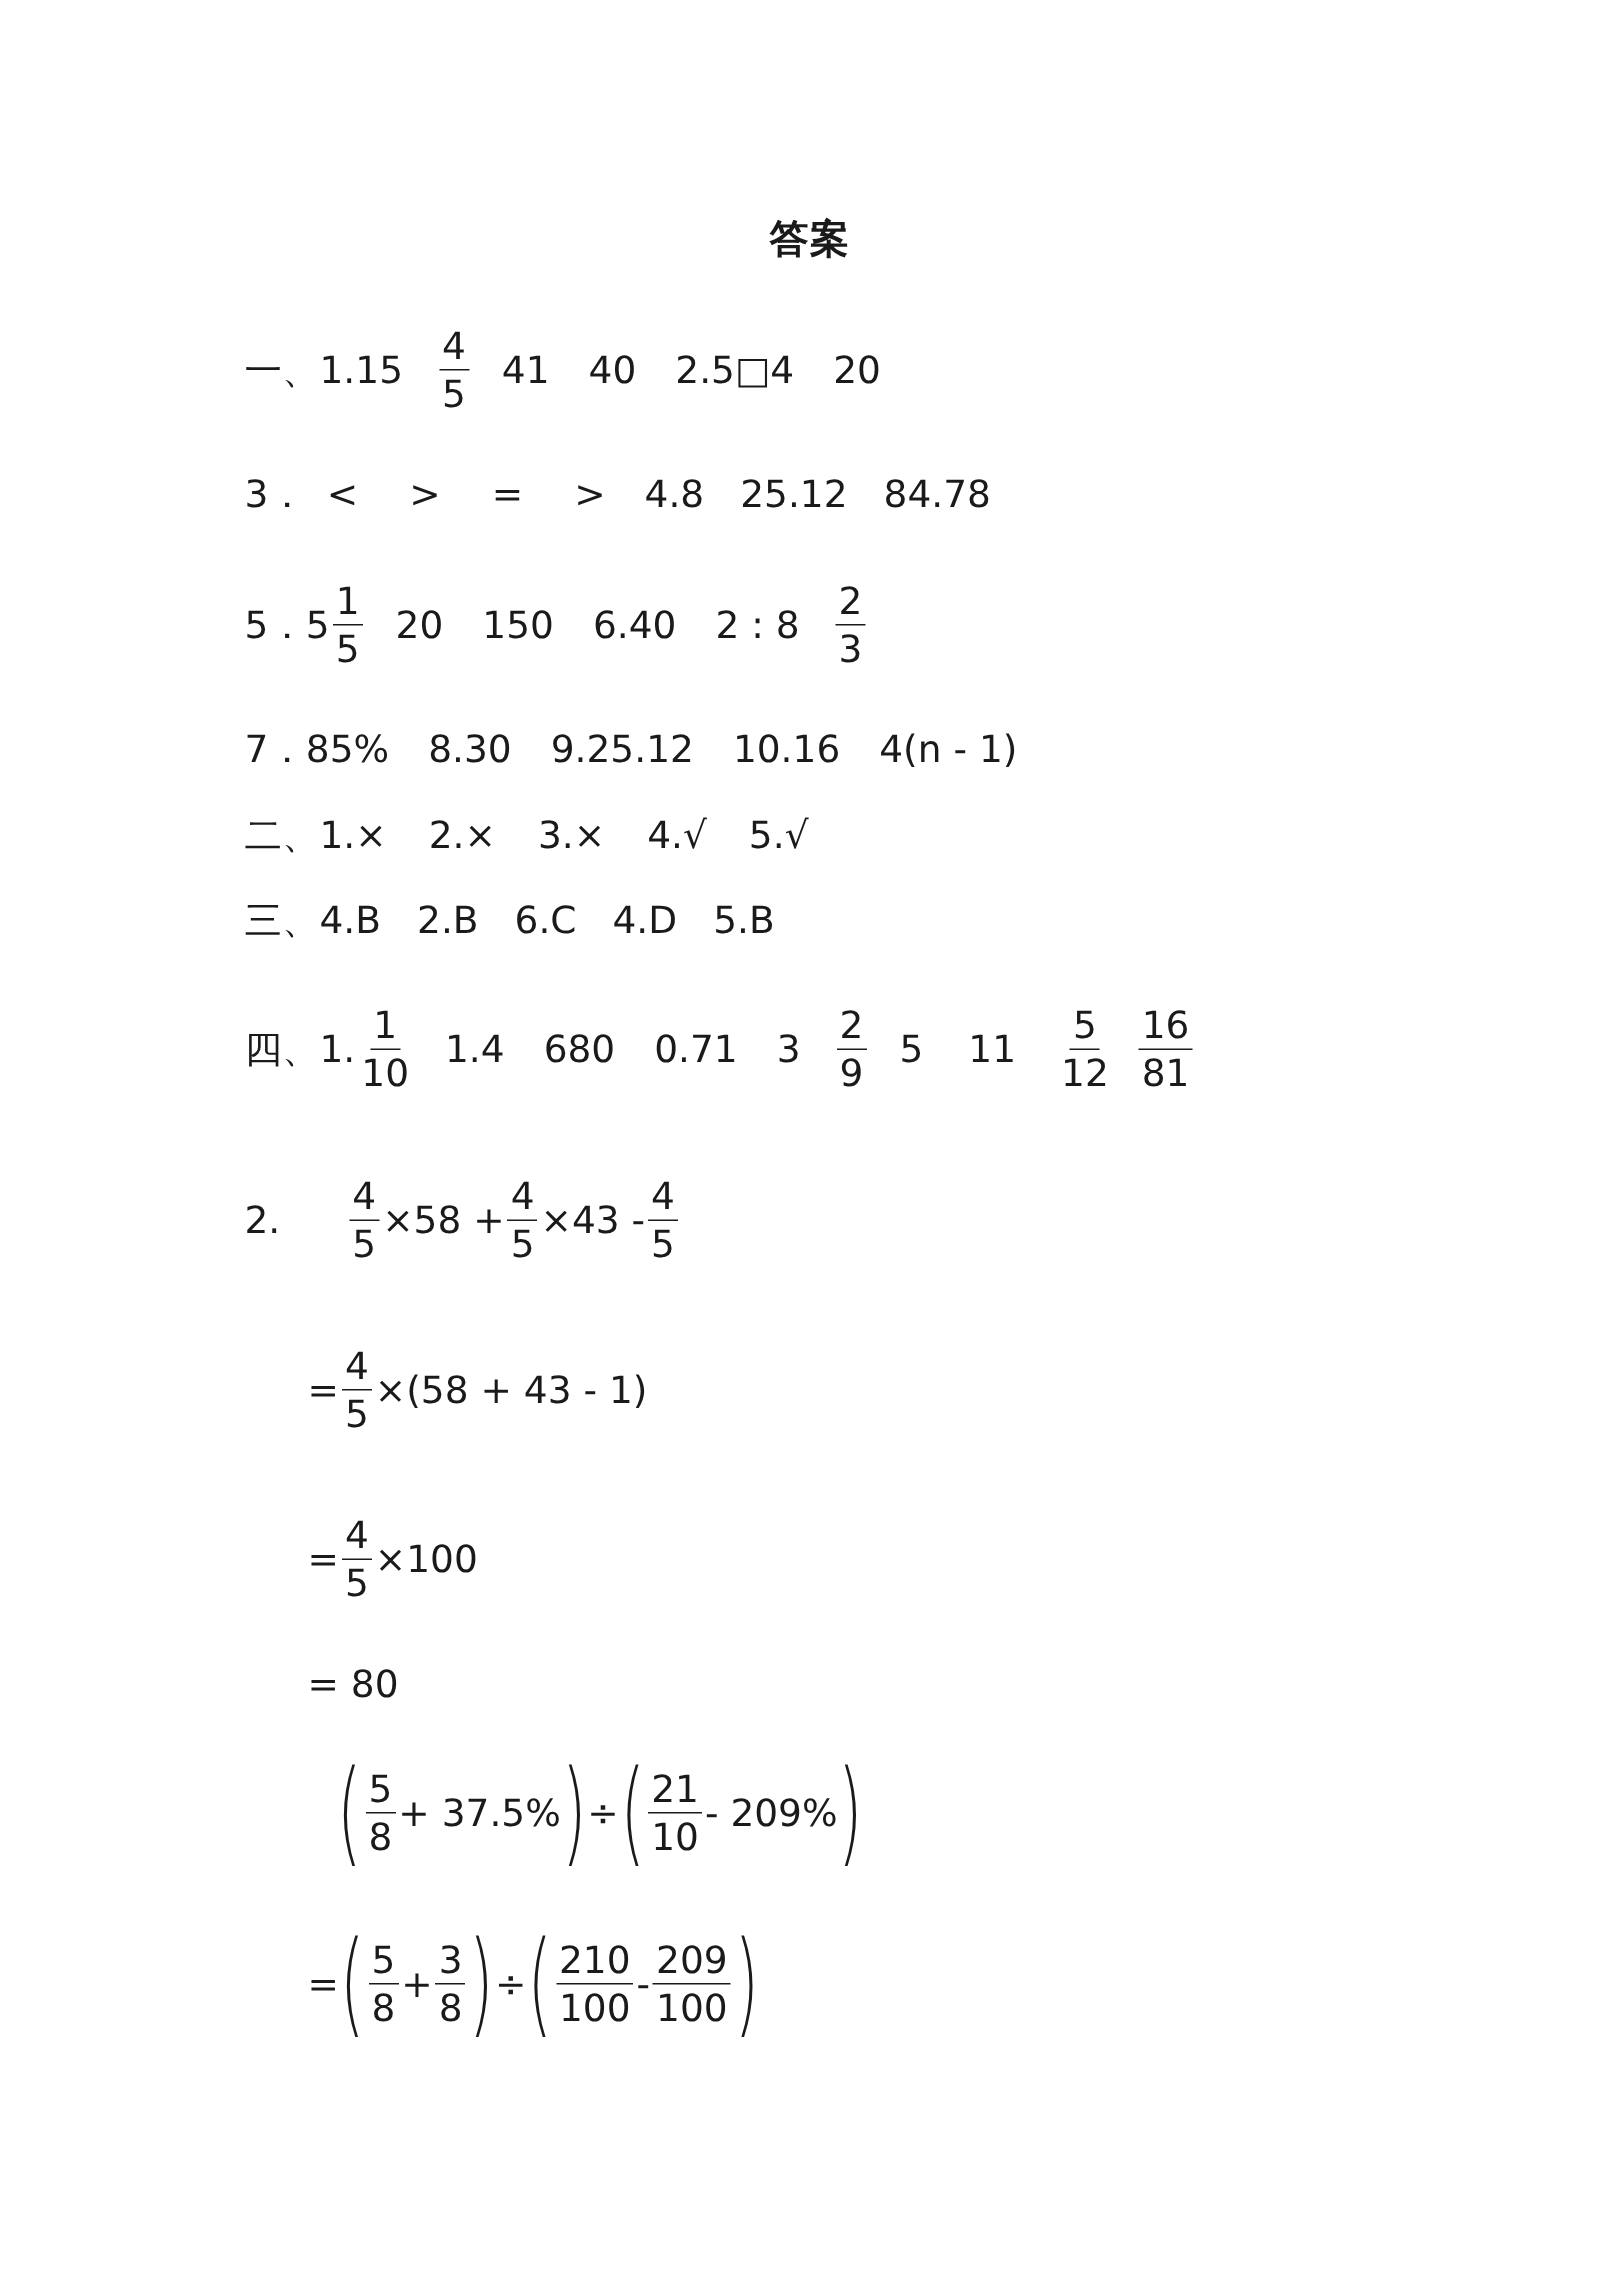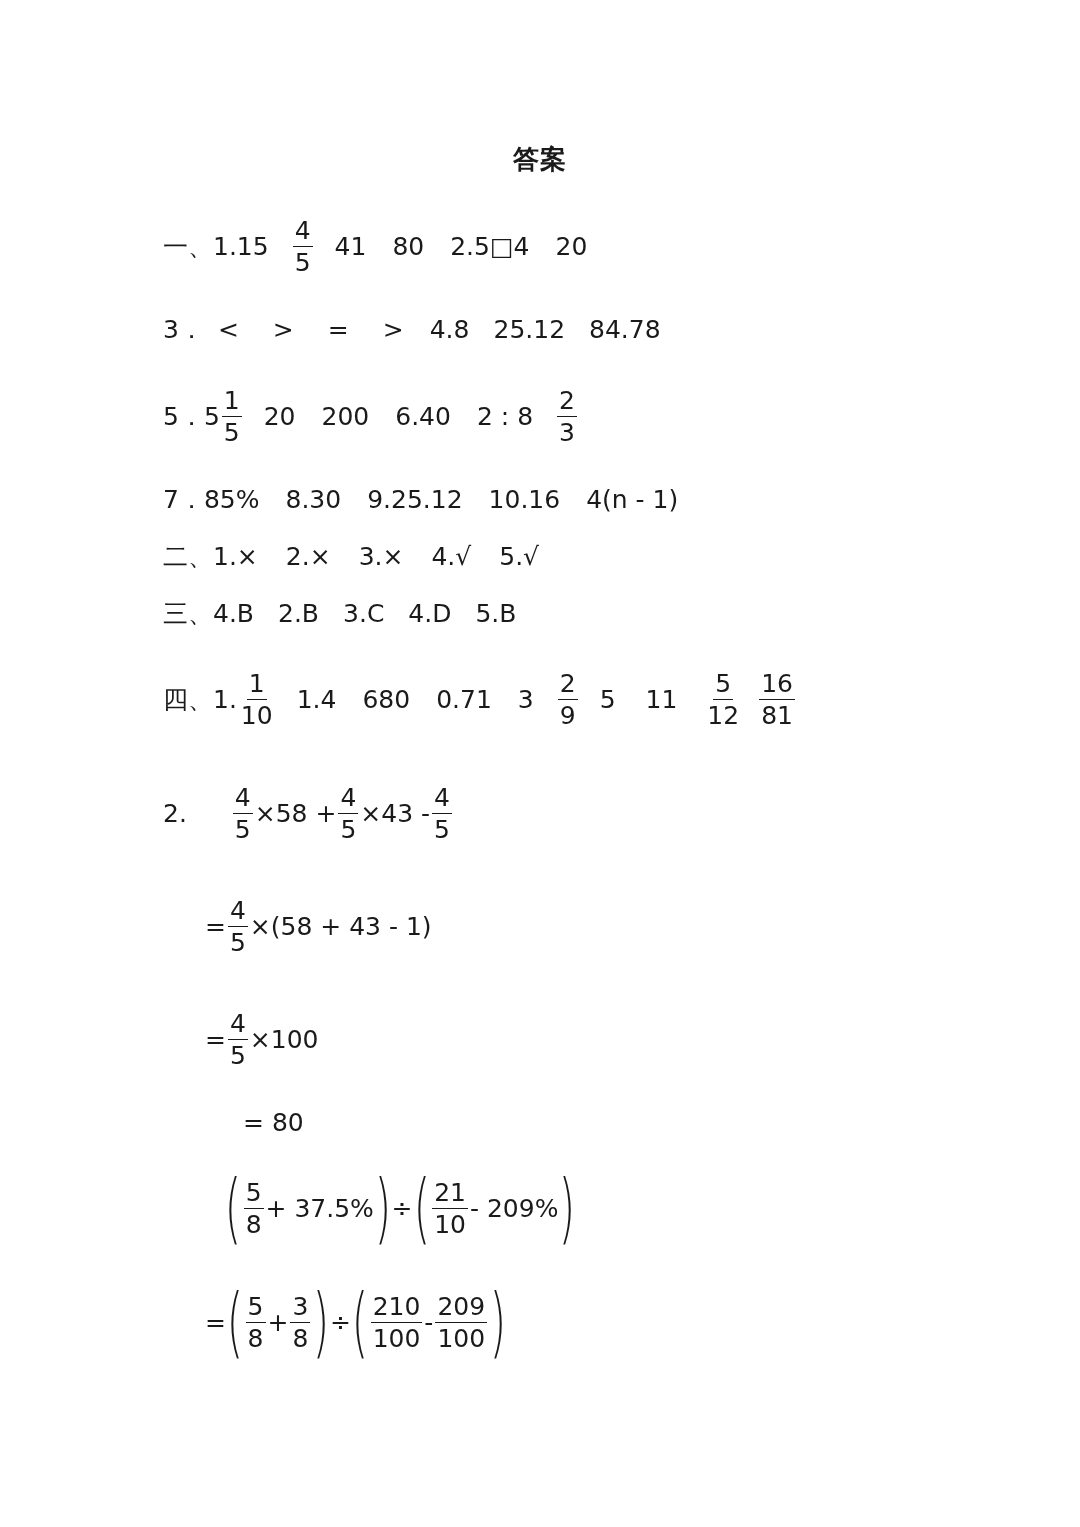--- a/index.html
+++ b/index.html
@@ -26,21 +26,21 @@
   <span>一、</span>
   <span>1.15</span>
   <span class="sp" style="width:22px"></span>
   <span class="frac">
       <span class="num">4</span>
       <span class="den">5</span>
     </span>
   <span class="sp" style="width:20px"></span>
   <span>41</span>
   <span class="sp" style="width:26px"></span>
-  <span>80</span>
+  <span>40</span>
   <span class="sp" style="width:26px"></span>
   <span>2.5□4</span>
   <span class="sp" style="width:26px"></span>
   <span>20</span>
 </div>
 
 <div class="line" style="top:299px;">
   <span>3．</span>
   <span class="sp" style="width:14px"></span>
   <span>&lt;</span>
@@ -61,21 +61,21 @@
 <div class="line" style="top:386px;">
   <span>5．</span>
   <span>5</span>
   <span class="frac">
       <span class="num">1</span>
       <span class="den">5</span>
     </span>
   <span class="sp" style="width:20px"></span>
   <span>20</span>
   <span class="sp" style="width:26px"></span>
-  <span>200</span>
+  <span>150</span>
   <span class="sp" style="width:26px"></span>
   <span>6.40</span>
   <span class="sp" style="width:26px"></span>
   <span>2 : 8</span>
   <span class="sp" style="width:22px"></span>
   <span class="frac">
       <span class="num">2</span>
       <span class="den">3</span>
     </span>
 </div>
@@ -105,21 +105,21 @@
   <span class="sp" style="width:28px"></span>
   <span>5.√</span>
 </div>
 
 <div class="line" style="top:583px;">
   <span>三、</span>
   <span>4.B</span>
   <span class="sp" style="width:24px"></span>
   <span>2.B</span>
   <span class="sp" style="width:24px"></span>
-  <span>3.C</span>
+  <span>6.C</span>
   <span class="sp" style="width:24px"></span>
   <span>4.D</span>
   <span class="sp" style="width:24px"></span>
   <span>5.B</span>
 </div>
 
 <div class="line" style="top:669px;">
   <span>四、</span>
   <span>1.</span>
   <span class="frac">
@@ -185,21 +185,21 @@
 
 <div class="line" style="top:1009px; left:205px;">
   <span>=</span>
   <span class="frac">
       <span class="num">4</span>
       <span class="den">5</span>
     </span>
   <span>×100</span>
 </div>
 
-<div class="line" style="top:1092px; left:205px;margin-left:38px;">
+<div class="line" style="top:1092px; left:205px;">
   <span>= 80</span>
 </div>
 
 <div class="line" style="top:1178px; left:224px;">
   <span class="paren">(</span>
   <span class="frac">
       <span class="num">5</span>
       <span class="den">8</span>
     </span>
   <span>+ 37.5%</span>

